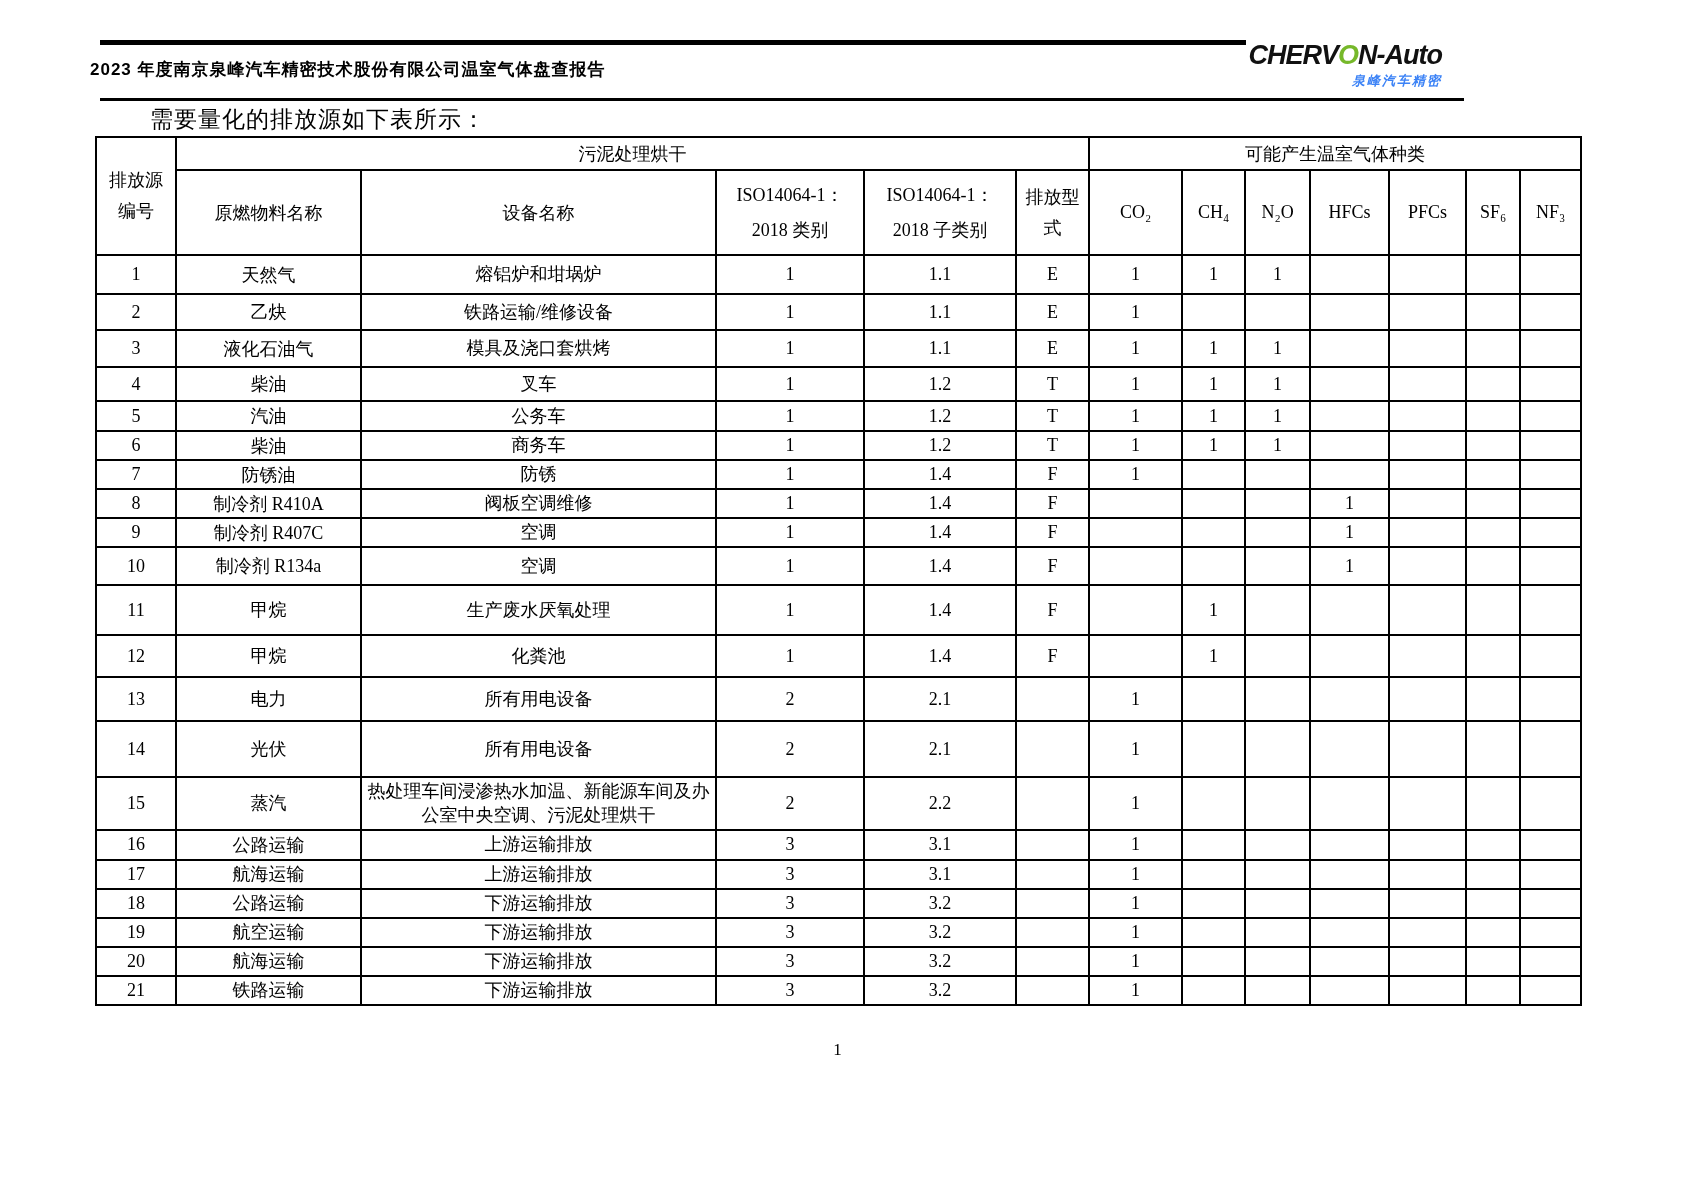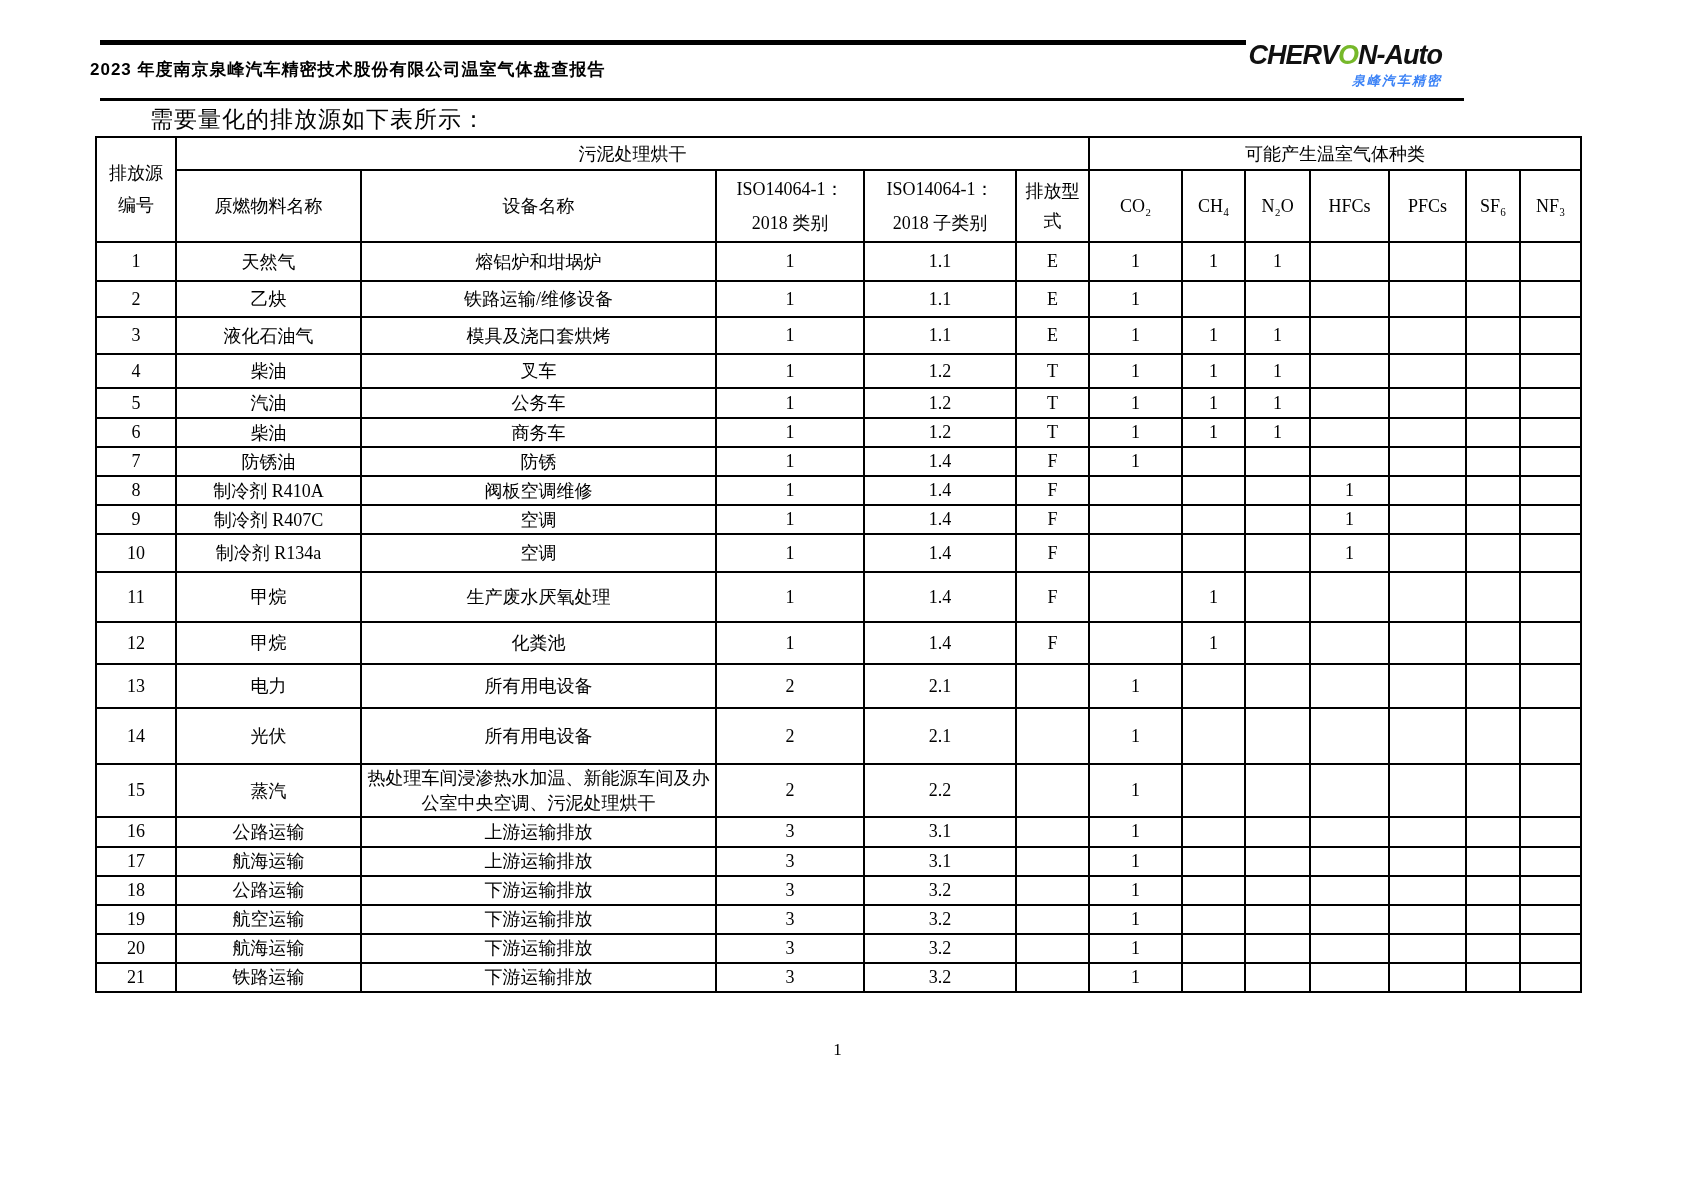--- a/index.html
+++ b/index.html
@@ -47,21 +47,21 @@
     font-size:18px;
     font-weight:normal;
     overflow:hidden;
   }
   th.gh{font-size:19px;}
   th.iso{font-size:17px;line-height:1.9;}
   th.src-id{word-break:break-all;font-size:19px;line-height:1.75;padding:1px 14px;border-radius:32px;}
   th.wrap2{word-break:break-all;font-size:19px;line-height:1.7;padding:1px 12px;}
   td.cell-equipment{line-height:1.35;}
   thead tr:nth-child(1){height:33px;}
-  thead tr:nth-child(2){height:72px;margin-left:47px;}
+  thead tr:nth-child(2){height:85px;margin-left:47px;}
   tbody tr{height:29px;}
   tbody tr:nth-child(1){height:39px;}
   tbody tr:nth-child(2){height:36px;}
   tbody tr:nth-child(3){height:37px;}
   tbody tr:nth-child(4){height:34px;}
   tbody tr:nth-child(5){height:30px;}
   tbody tr:nth-child(10){height:38px;}
   tbody tr:nth-child(11){height:50px;}
   tbody tr:nth-child(12){height:42px;}
   tbody tr:nth-child(13){height:44px;}

